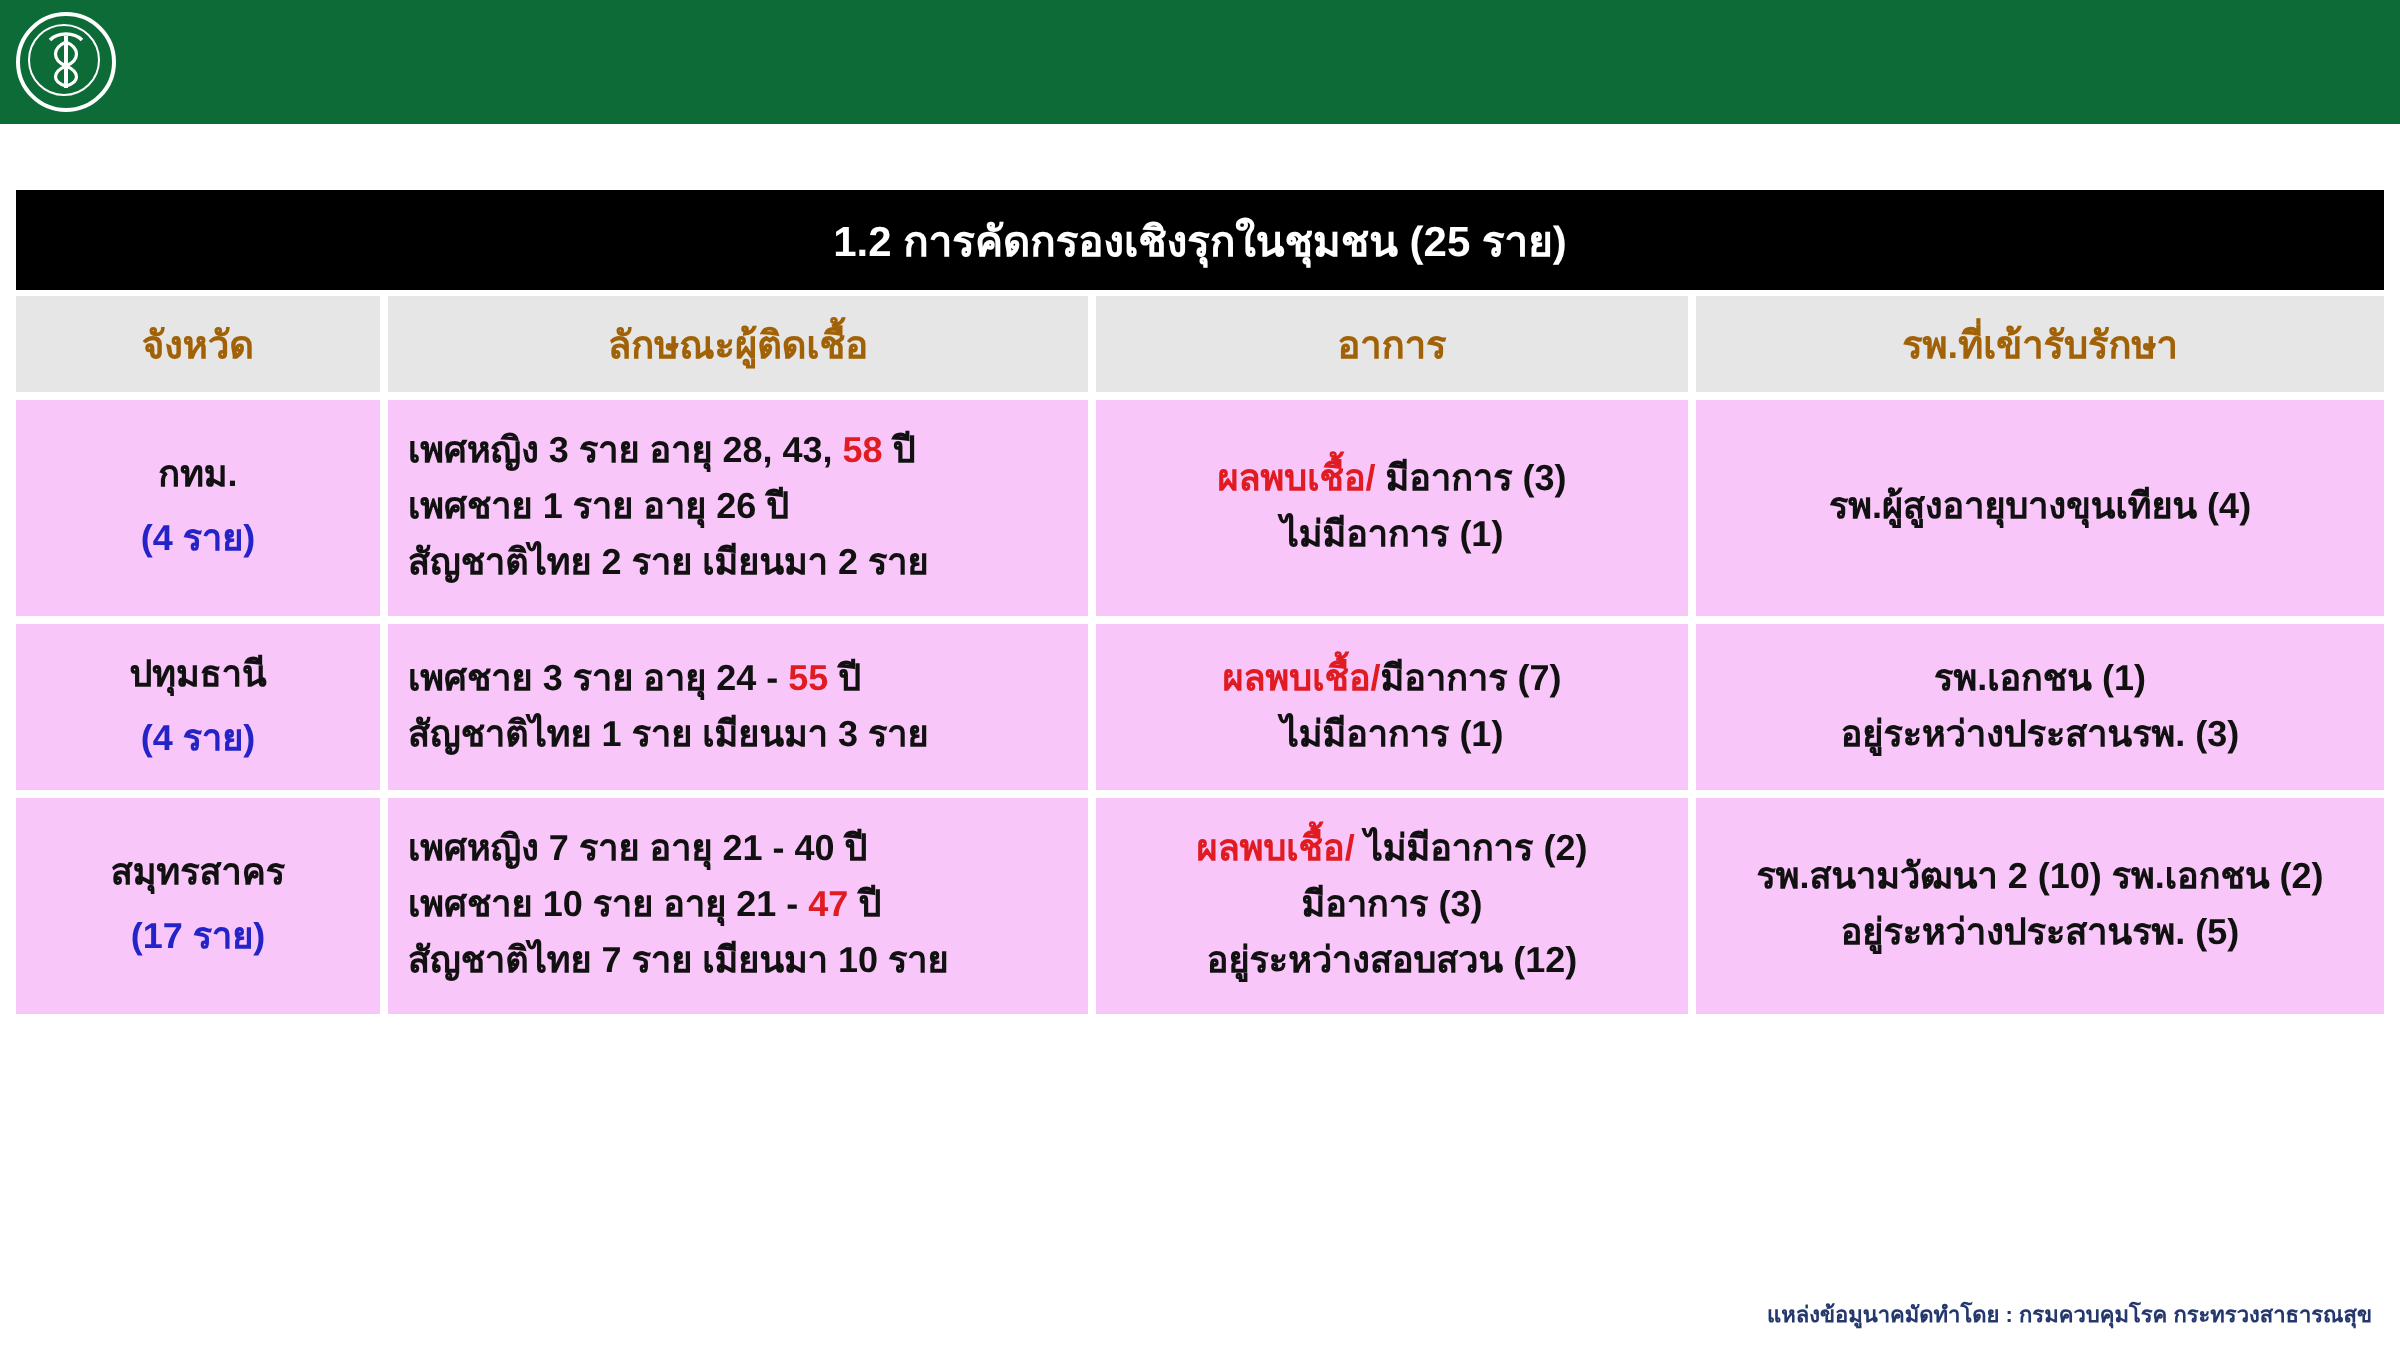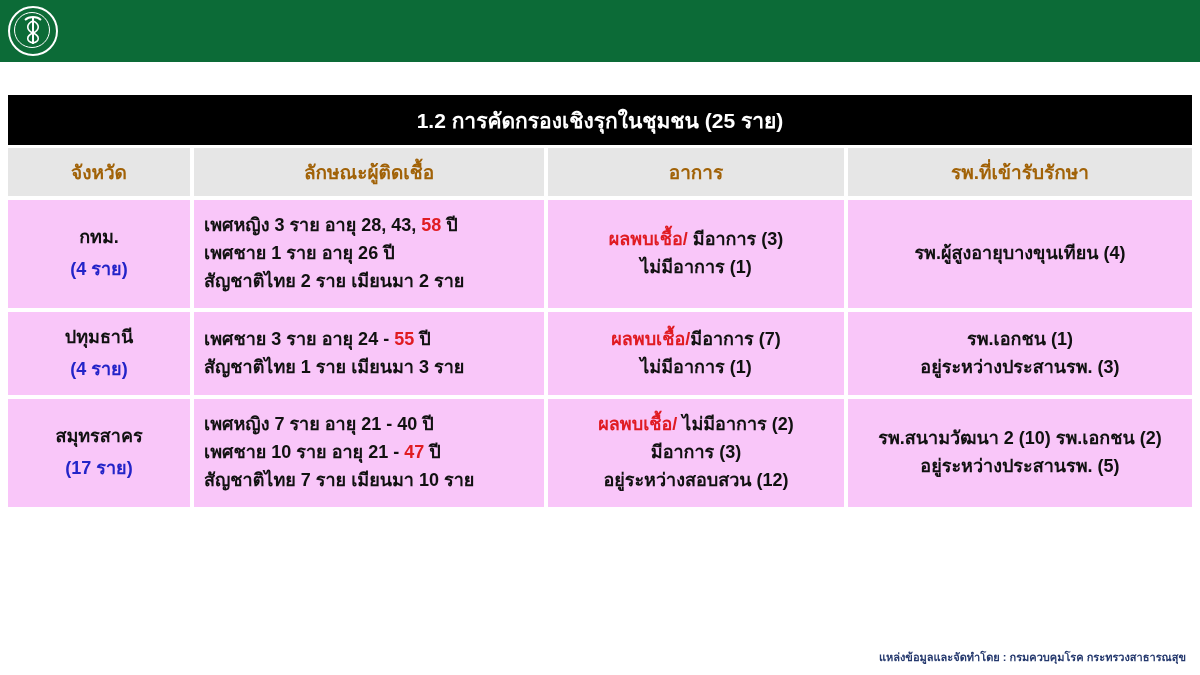--- a/index.html
+++ b/index.html
@@ -227,13 +227,13 @@
           <span class="row-line"><span>อยู่ระหว่างสอบสวน (12)</span></span>
         </td>
         <td class="hospital-cell">
           <span class="row-line"><span>รพ.สนามวัฒนา 2 (10)   รพ.เอกชน (2)</span></span>
           <span class="row-line"><span>อยู่ระหว่างประสานรพ. (5)</span></span>
         </td>
       </tr>
     </tbody>
 </table>
 
-<div id="footer-credit">แหล่งข้อมูลและจัดทำโดย : กรมควบคุมโรค กระทรวงสาธารณสุข</div>
+<div id="footer-credit">แหล่งข้อมูนาคมัดทำโดย : กรมควบคุมโรค กระทรวงสาธารณสุข</div>
 
 </body></html>

